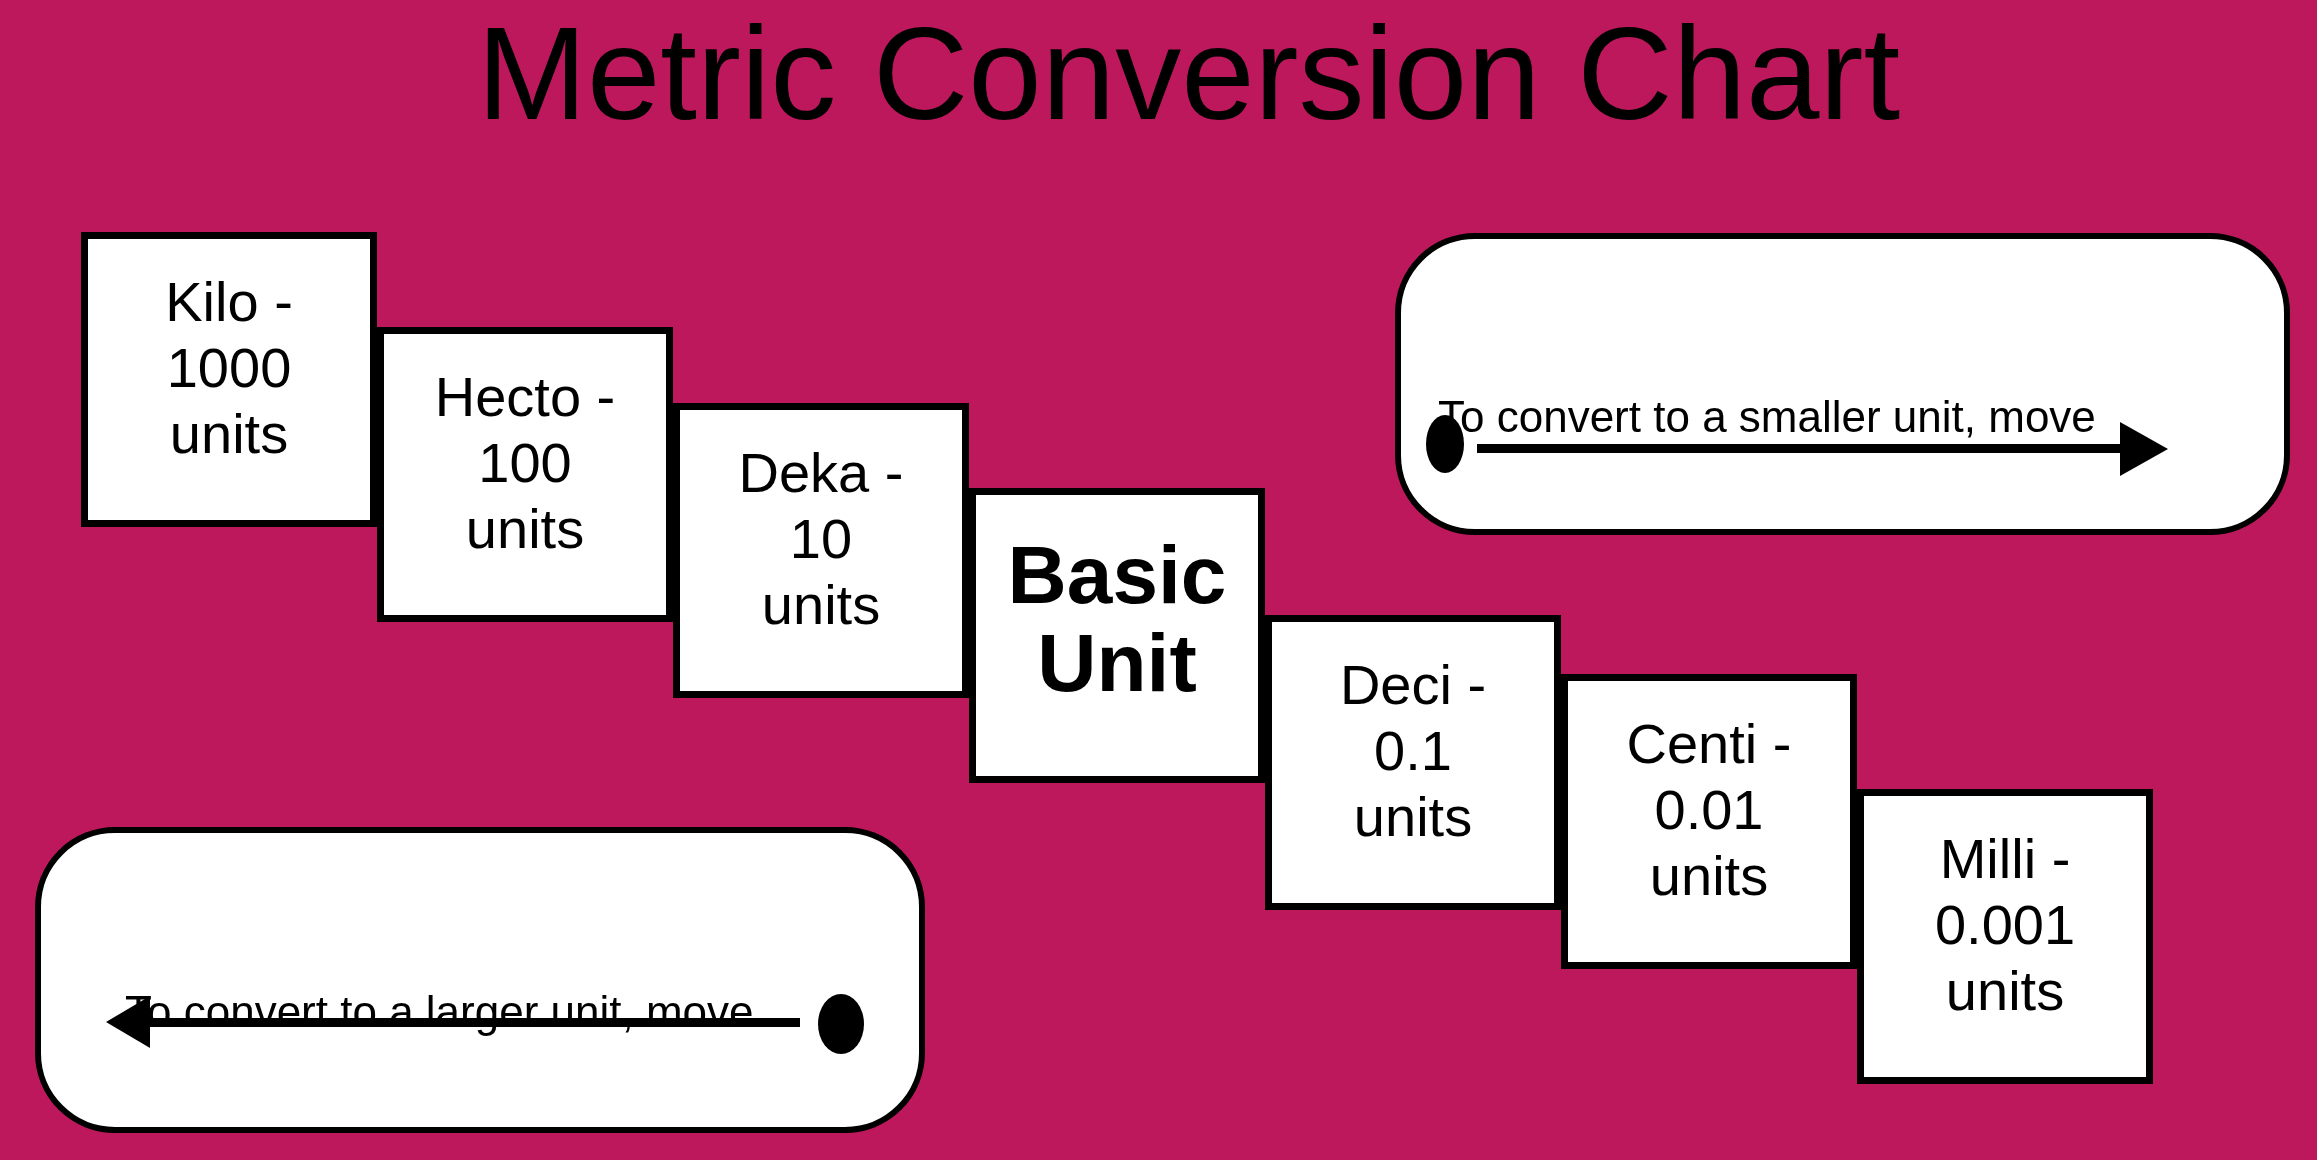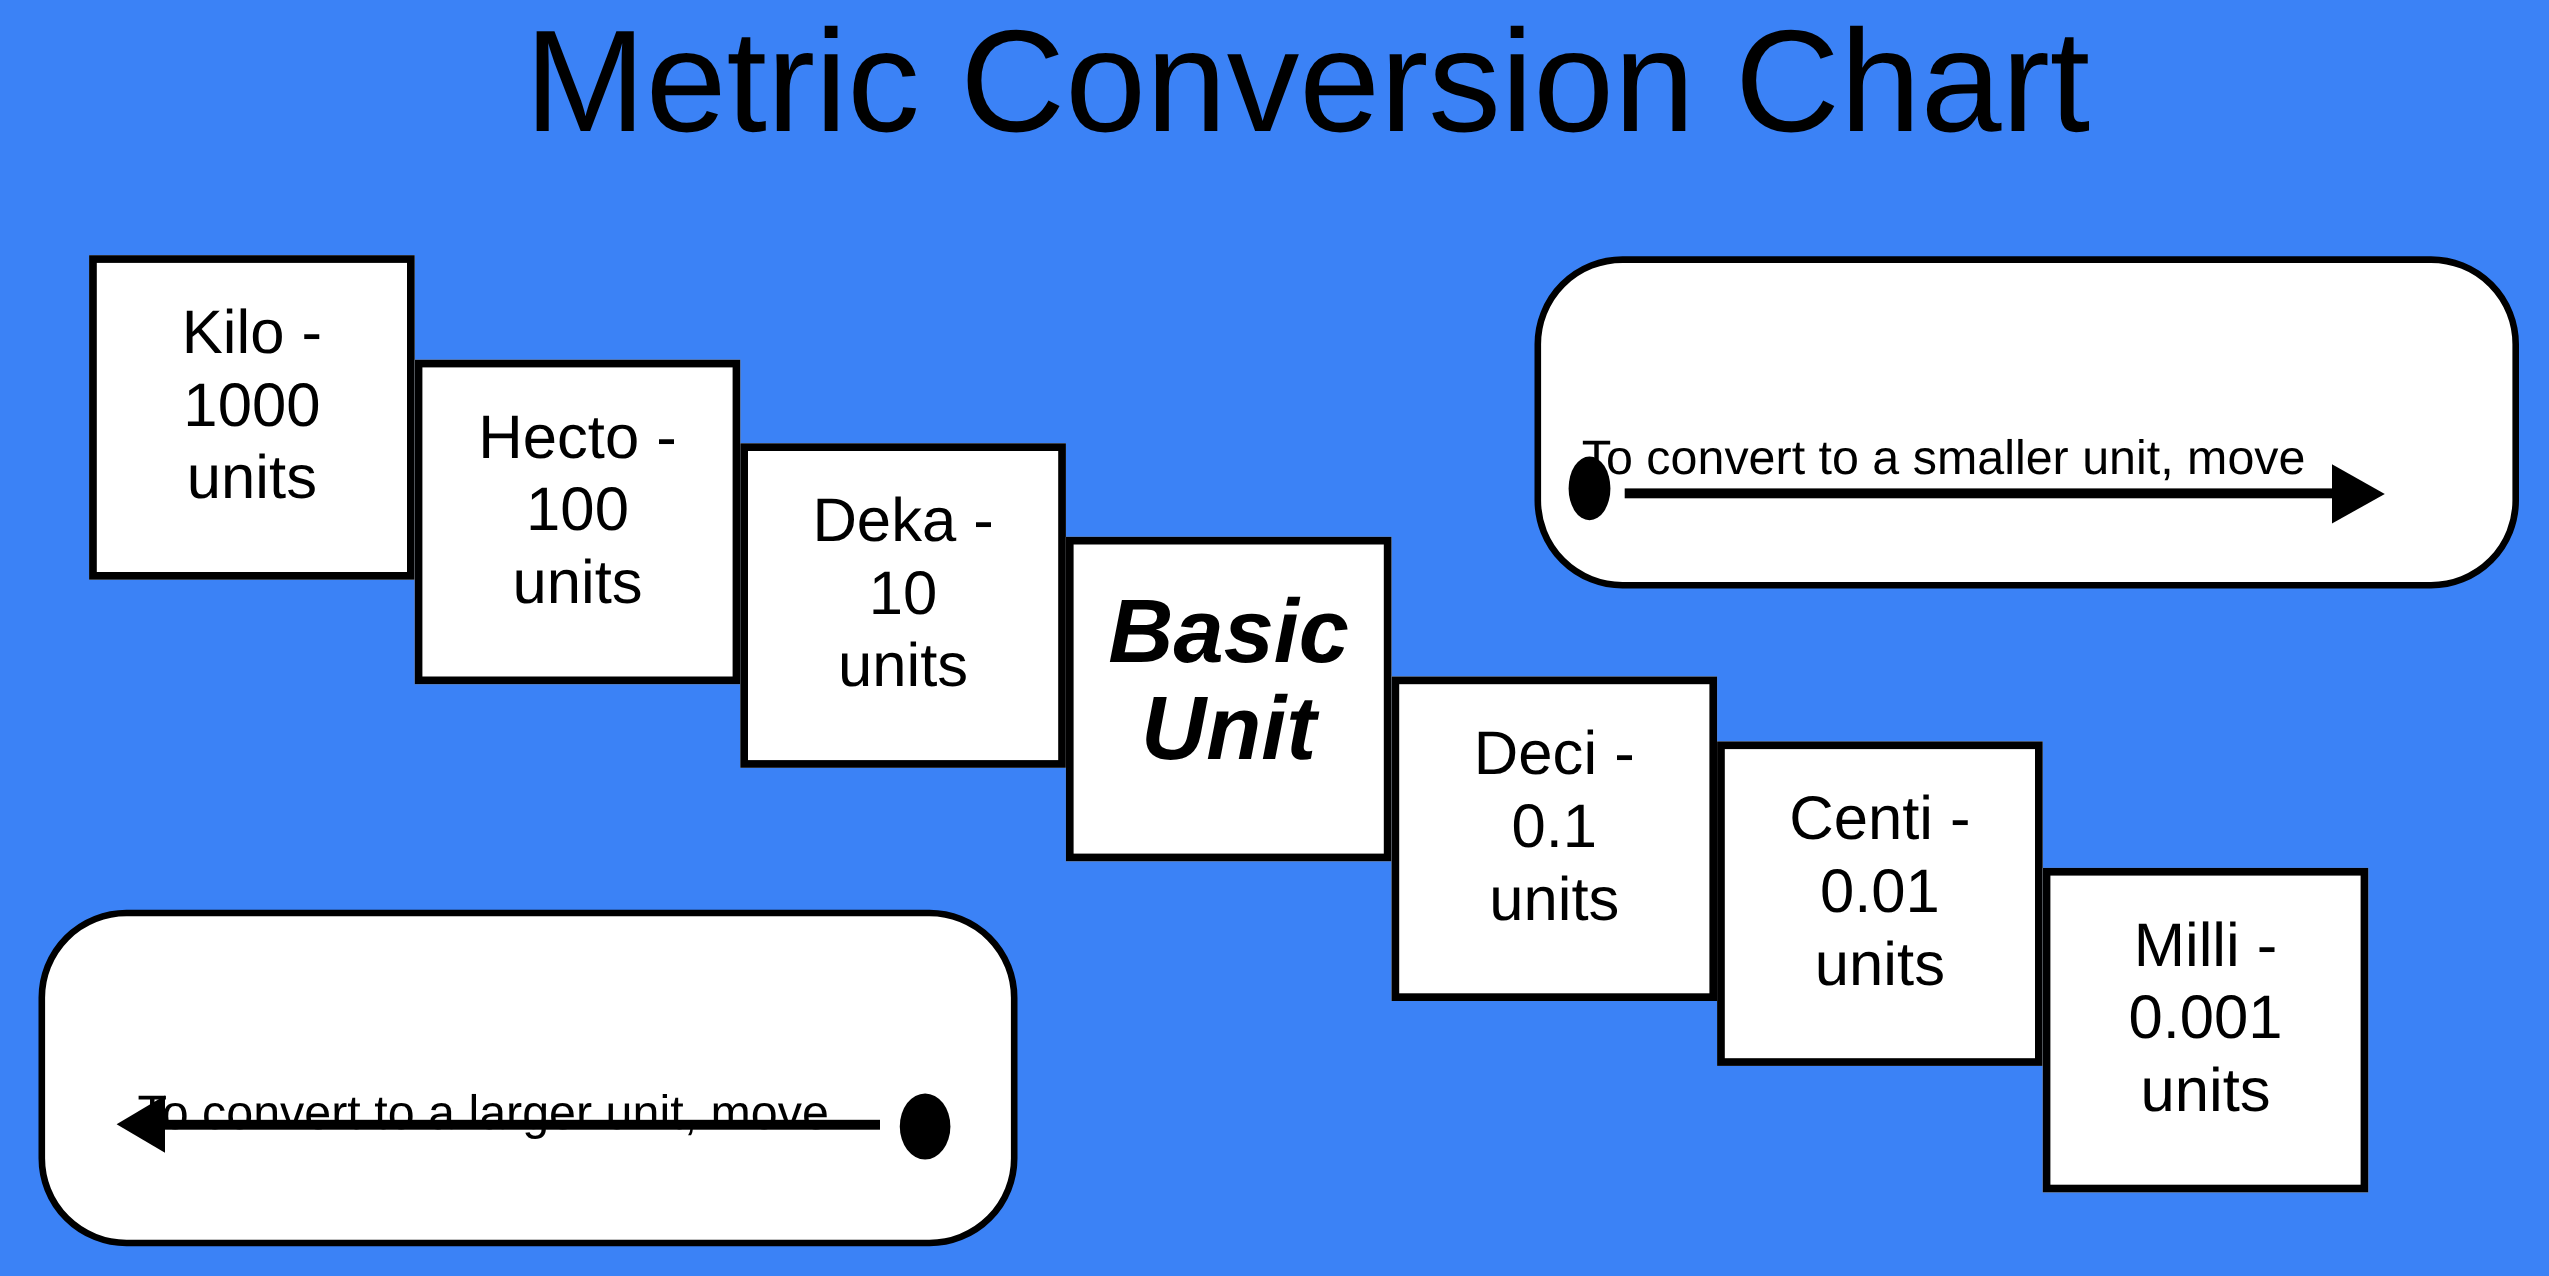--- a/index.html
+++ b/index.html
@@ -1,39 +1,39 @@
 <!DOCTYPE html>
 <html><head>
 <meta charset="utf-8">
 <style>
   html, body { margin:0; padding:0; background:#ffffff; }
   #page {
     position:relative;
     width:2317px; height:1160px;
-    background:#3b82f6;
+    background:#be185d;
     font-family:"Liberation Sans", sans-serif;
     color:#000000;
     overflow:hidden;
   }
   
   #title {
     position:absolute; left:477px; top:4px;
     font-size:132px; line-height:140px; font-weight:normal;
     margin:0; white-space:nowrap; letter-spacing:0;
   }
   
   .sbox {
     position:absolute; width:296px; height:295px;
     border:7px solid #000000; background:#ffffff;
     box-sizing:border-box;
     display:flex; flex-direction:column; align-items:center; justify-content:center;
     padding-bottom:24px;
     font-size:56px; line-height:66px; text-align:center;
   }
-  .sbox.basic { font-weight:bold; font-size:82px; line-height:88px; padding-bottom:34px;font-style:italic; }
+  .sbox.basic { font-weight:bold; font-size:82px; line-height:88px; padding-bottom:34px; }
   .b1 { left:81px;   top:232px; }
   .b2 { left:377px;  top:327px; }
   .b3 { left:673px;  top:403px; }
   .b4 { left:969px;  top:488px; }
   .b5 { left:1265px; top:615px; }
   .b6 { left:1561px; top:674px; }
   .b7 { left:1857px; top:789px; }
   
   .note {
     position:absolute; border:6px solid #000000; border-radius:80px;

